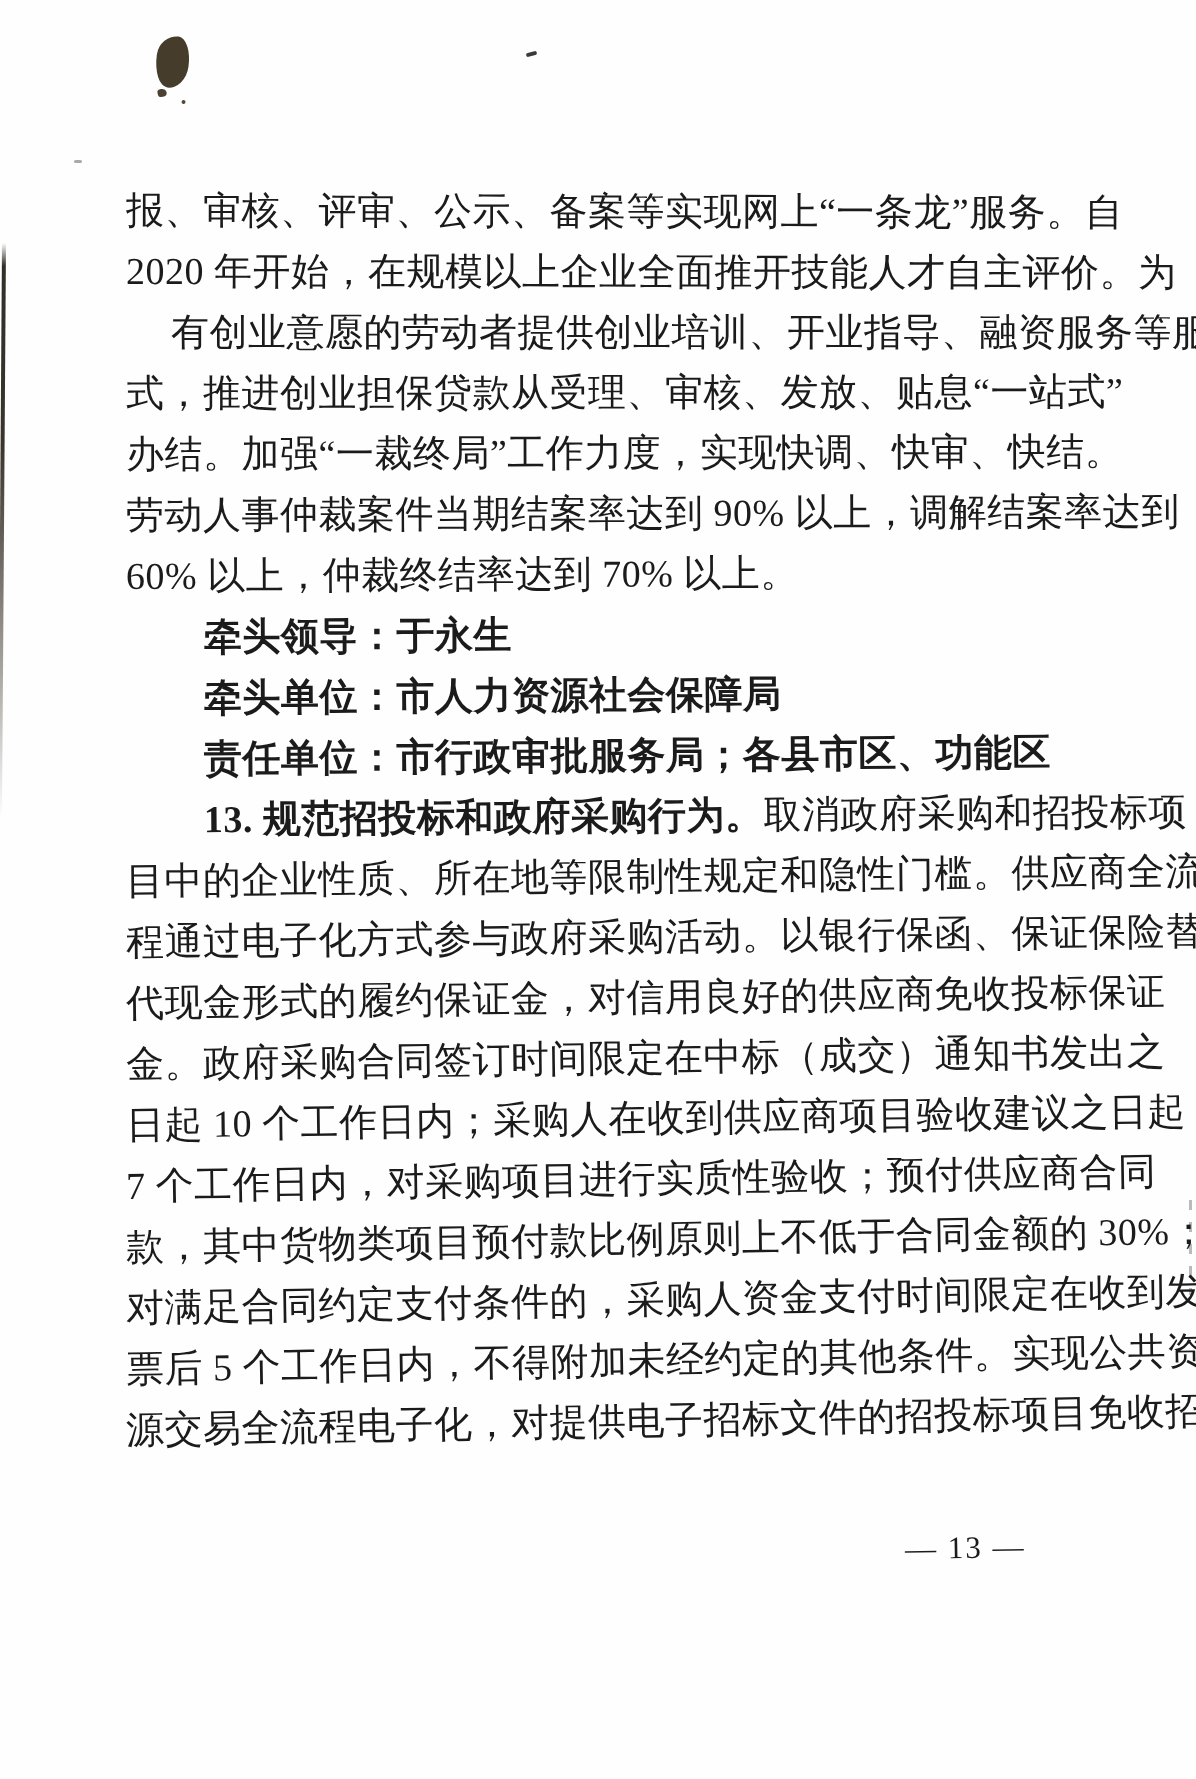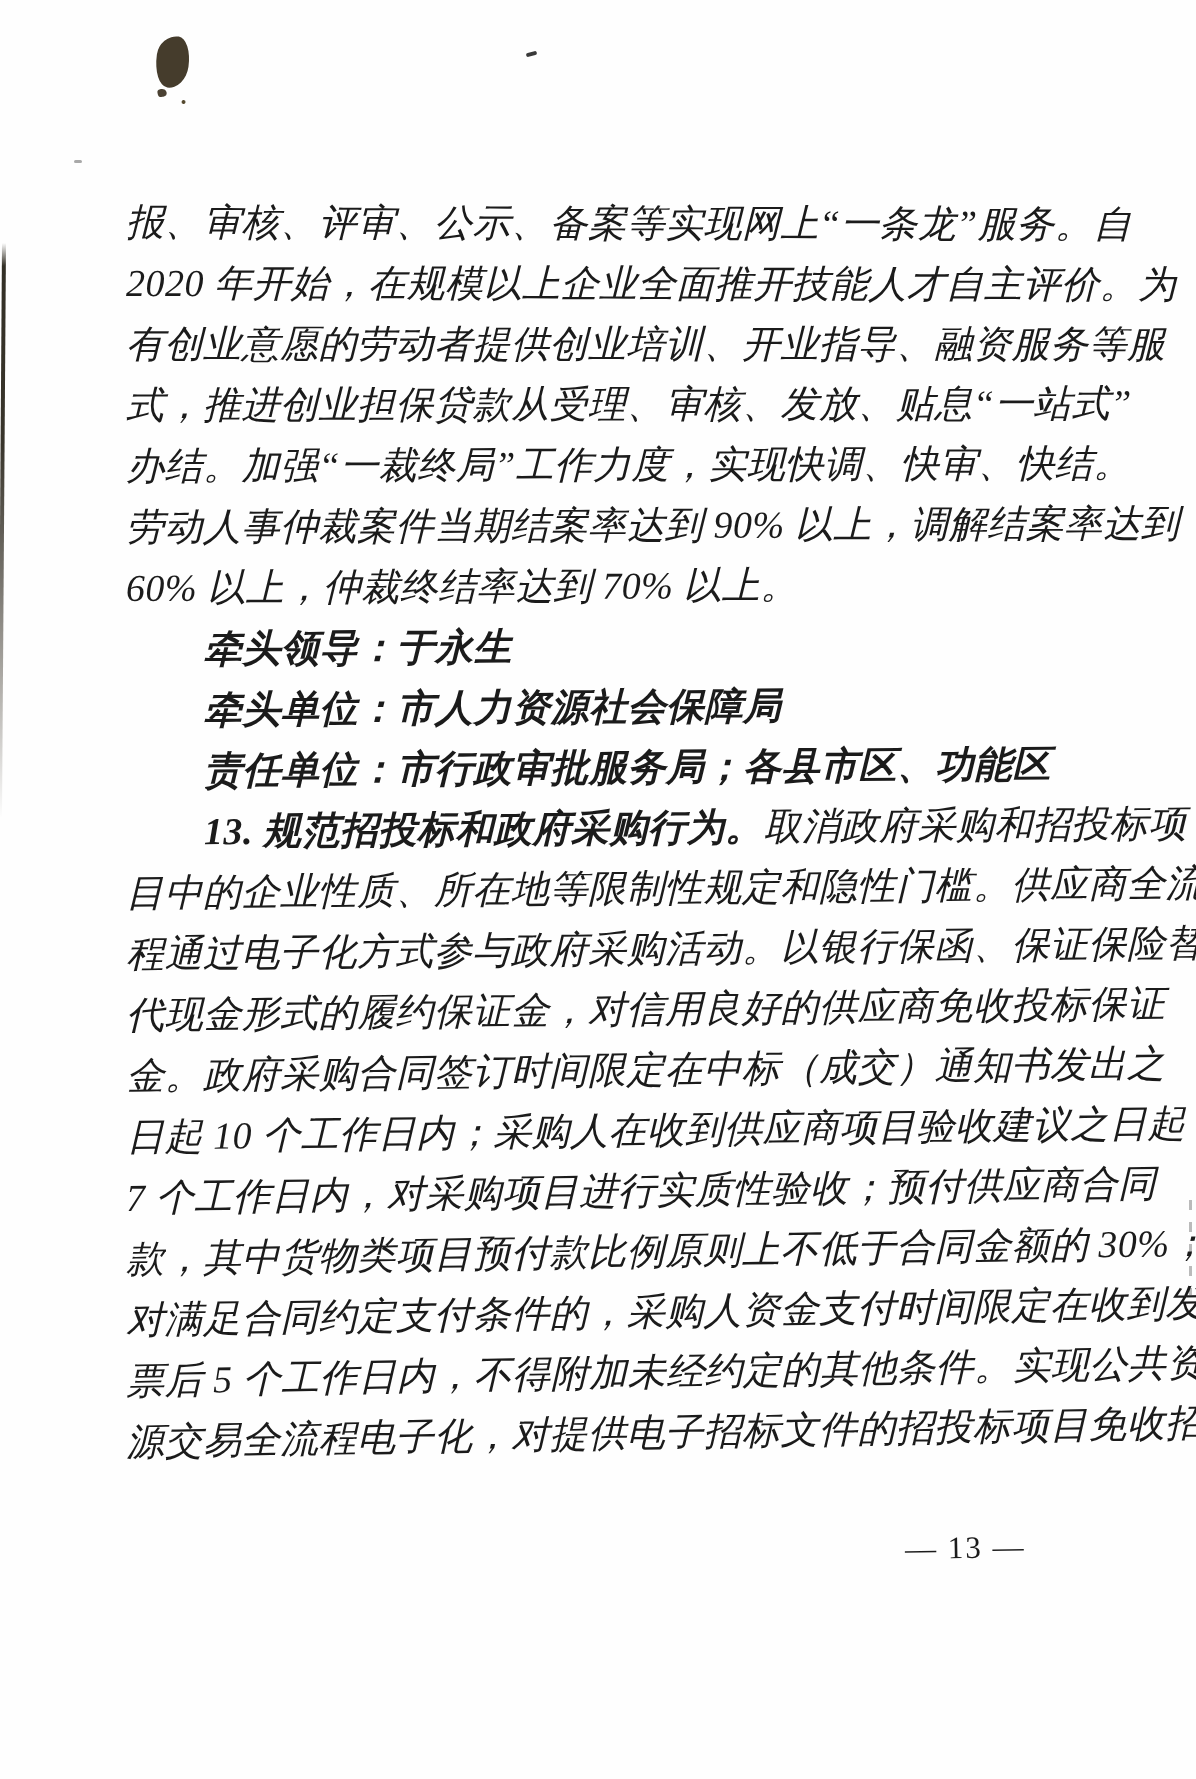--- a/index.html
+++ b/index.html
@@ -13,23 +13,22 @@
     height: 1779px;
     background: #fefefe;
     overflow: hidden;
     font-family: "Liberation Serif", "DejaVu Serif", serif;
     color: #1b1b1b;
   }
   
   .text-block {
     position: absolute;
     left: 126px;
-    top: 192px;
+    top: 180px;
     width: 965px;
-    font-style: italic;
   }
   .line {
     height: 61px;
     line-height: 61px;
     font-size: 38px;
     white-space: nowrap;
     letter-spacing: 0.5px;
     transform-origin: 0 50%;
   }
   .line.indent {
@@ -134,21 +133,21 @@
 
   <div class="ink-blot"></div>
   <div class="speck-dash"></div>
   <div class="speck-faint"></div>
   <div class="edge-line-left"></div>
   <div class="edge-line-right"></div>
 
   <div class="text-block">
       <div class="line" style="transform: rotate(0.12deg);"><span>报、审核、评审、公示、备案等实现网上“一条龙”服务。自</span></div>
       <div class="line" style="transform: rotate(0.07deg);"><span>2020 年开始，在规模以上企业全面推开技能人才自主评价。为</span></div>
-      <div class="line" style="transform: rotate(0.01deg);"><span>有创业意愿的劳动者提供创业培训、开业指导、融资服务等服</span></div>
+      <div class="line" style="transform: rotate(0.01deg); margin-left: 45px;"><span>有创业意愿的劳动者提供创业培训、开业指导、融资服务等服</span></div>
       <div class="line" style="transform: rotate(-0.1deg);"><span>式，推进创业担保贷款从受理、审核、发放、贴息“一站式”</span></div>
       <div class="line" style="transform: rotate(-0.16deg);"><span>办结。加强“一裁终局”工作力度，实现快调、快审、快结。</span></div>
       <div class="line" style="transform: rotate(-0.21deg);"><span>劳动人事仲裁案件当期结案率达到 90% 以上，调解结案率达到</span></div>
       <div class="line" style="transform: rotate(-0.27deg);"><span>60% 以上，仲裁终结率达到 70% 以上。</span></div>
       <div class="line indent" style="transform: rotate(-0.32deg);"><span class="seg-bold">牵头领导：于永生</span><span></span></div>
       <div class="line indent" style="transform: rotate(-0.38deg);"><span class="seg-bold">牵头单位：市人力资源社会保障局</span><span></span></div>
       <div class="line indent" style="transform: rotate(-0.43deg);"><span class="seg-bold">责任单位：市行政审批服务局；各县市区、功能区</span><span></span></div>
       <div class="line indent" style="transform: rotate(-0.48deg);"><span class="seg-bold">13. 规范招投标和政府采购行为。</span><span>取消政府采购和招投标项</span></div>
       <div class="line" style="transform: rotate(-0.54deg);"><span>目中的企业性质、所在地等限制性规定和隐性门槛。供应商全流</span></div>
       <div class="line" style="transform: rotate(-0.59deg);"><span>程通过电子化方式参与政府采购活动。以银行保函、保证保险替</span></div>

